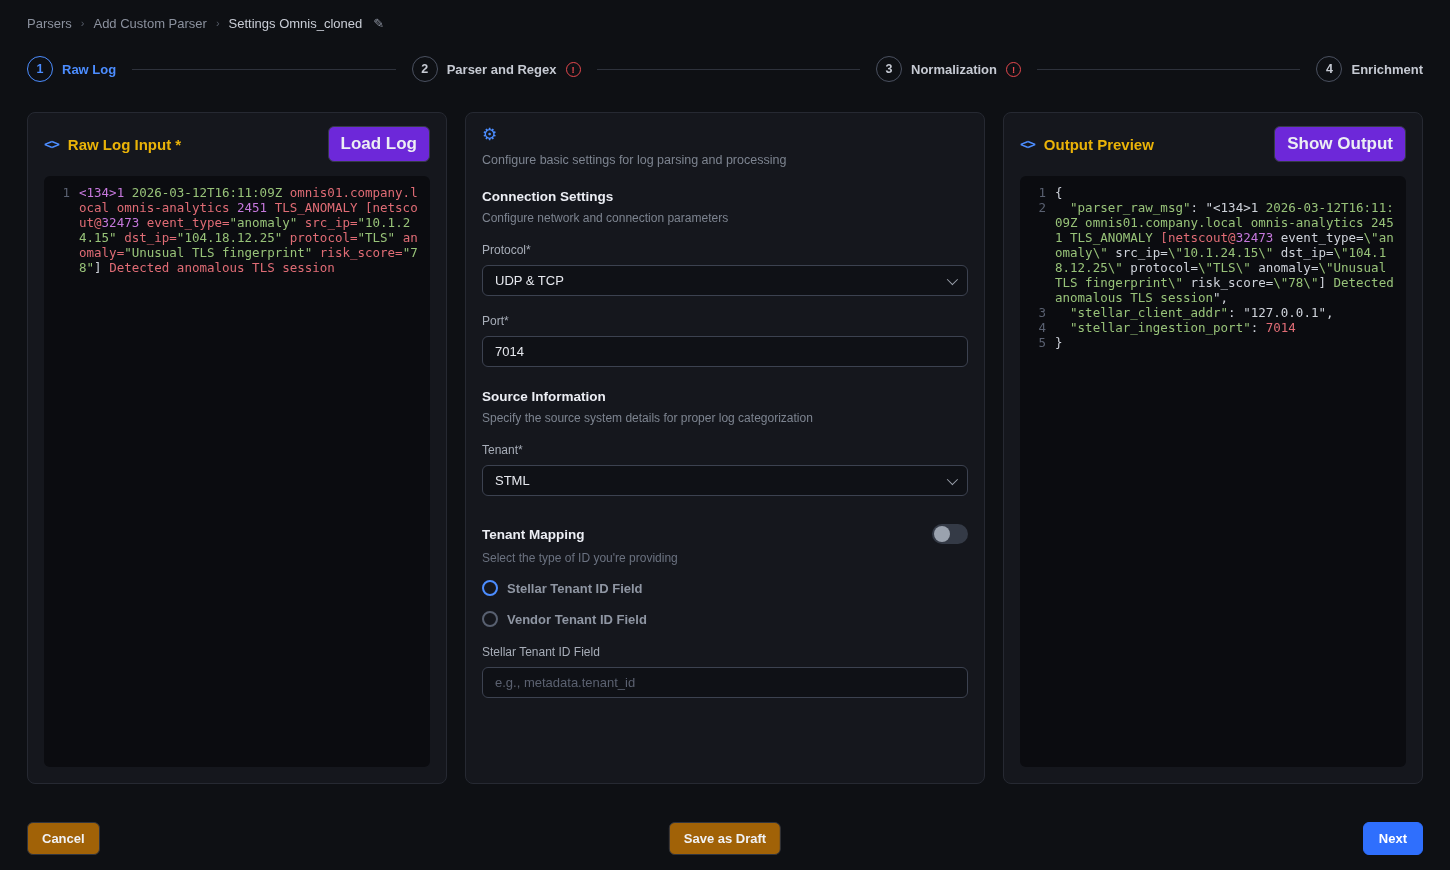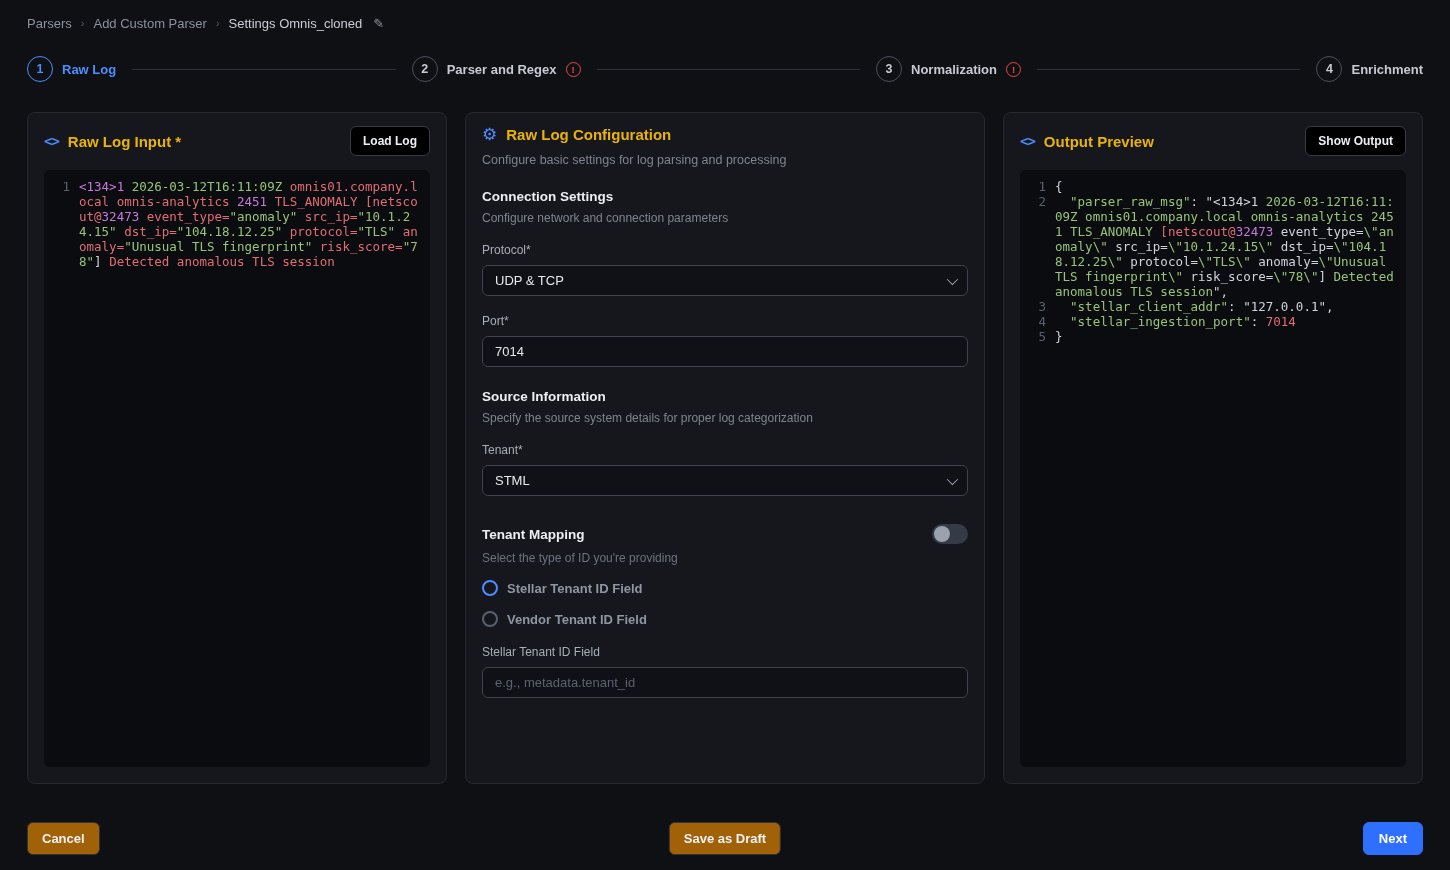--- a/index.html
+++ b/index.html
@@ -26,21 +26,21 @@
   
   .main { flex:1; display:flex; gap:18px; min-height:0; }
   .panel { background:#15171d; border:1px solid #262932; border-radius:8px; display:flex; flex-direction:column; min-height:0; }
   .panel-left { width:420px; flex:0 0 420px; }
   .panel-mid { flex:1; }
   .panel-right { width:420px; flex:0 0 420px; }
   .panel-header { display:flex; align-items:center; gap:9px; padding:13px 16px 12px; }
   .brackets-icon { color:#4c8dff; font-family:"DejaVu Sans Mono",monospace; font-weight:700; font-size:14px; letter-spacing:-1px; }
   .gear-icon { color:#4c8dff; font-size:17px; line-height:1; }
   .panel-title { font-size:15px; font-weight:700; color:#eab308; flex:1; }
-  .panel-btn { background:#000000; border:1px solid #363b46; color:#eceef4; font-size:12px; font-weight:600; padding:7px 12px; border-radius:6px; cursor:pointer; font-family:"Liberation Sans",sans-serif; }
+  .panel-btn { background:#6d28d9; border:1px solid #363b46; color:#eceef4; font-size:17px; font-weight:600; padding:7px 12px; border-radius:6px; cursor:pointer; font-family:"Liberation Sans",sans-serif; }
 
   
   .code-wrap { flex:1; margin:2px 16px 16px; background:#0b0c10; border-radius:6px; padding:9px 8px; overflow:auto; font-family:"DejaVu Sans Mono",monospace; font-size:12.5px; line-height:1.2; }
   .code-row { display:flex; }
   .line-num { flex:0 0 18px; text-align:right; margin-right:9px; color:#596070; user-select:none; }
   .code-content { flex:1; white-space:pre-wrap; word-break:break-all; color:#d7dae0; }
   .tok-purple { color:#c678dd; }
   .tok-green  { color:#98c379; }
   .tok-red    { color:#e06c75; }
   .tok-white  { color:#cfd3db; }
@@ -125,21 +125,20 @@
           <div class="code-row">
             <span class="line-num">1</span>
             <span class="code-content"><span class="tok-purple">&lt;134&gt;1 </span><span class="tok-green">2026-03-12T16:11:09Z</span><span class="tok-white"> </span><span class="tok-red">omnis01.company.local omnis-analytics </span><span class="tok-purple">2451</span><span class="tok-white"> </span><span class="tok-red">TLS_ANOMALY [netscout@</span><span class="tok-purple">32473</span><span class="tok-white"> </span><span class="tok-red">event_type=</span><span class="tok-green">"anomaly"</span><span class="tok-white"> </span><span class="tok-red">src_ip=</span><span class="tok-green">"10.1.24.15"</span><span class="tok-white"> </span><span class="tok-red">dst_ip=</span><span class="tok-green">"104.18.12.25"</span><span class="tok-white"> </span><span class="tok-red">protocol=</span><span class="tok-green">"TLS"</span><span class="tok-white"> </span><span class="tok-red">anomaly=</span><span class="tok-green">"Unusual TLS fingerprint"</span><span class="tok-white"> </span><span class="tok-red">risk_score=</span><span class="tok-green">"78"</span><span class="tok-white">] </span><span class="tok-red">Detected anomalous TLS session</span></span>
           </div>
         </div>
     </div>
 
     <div class="panel panel-mid">
       <div class="panel-header">
         <span class="gear-icon">⚙</span>
-        <span class="panel-title">Raw Log Configuration</span>
       </div>
       <div class="panel-sub">Configure basic settings for log parsing and processing</div>
 
       <div class="mid-body">
         <div class="section-heading">Connection Settings</div>
         <div class="section-sub">Configure network and connection parameters</div>
 
         <div class="field-label">Protocol*</div>
         <div class="select-box">
           <span>UDP &amp; TCP</span>

